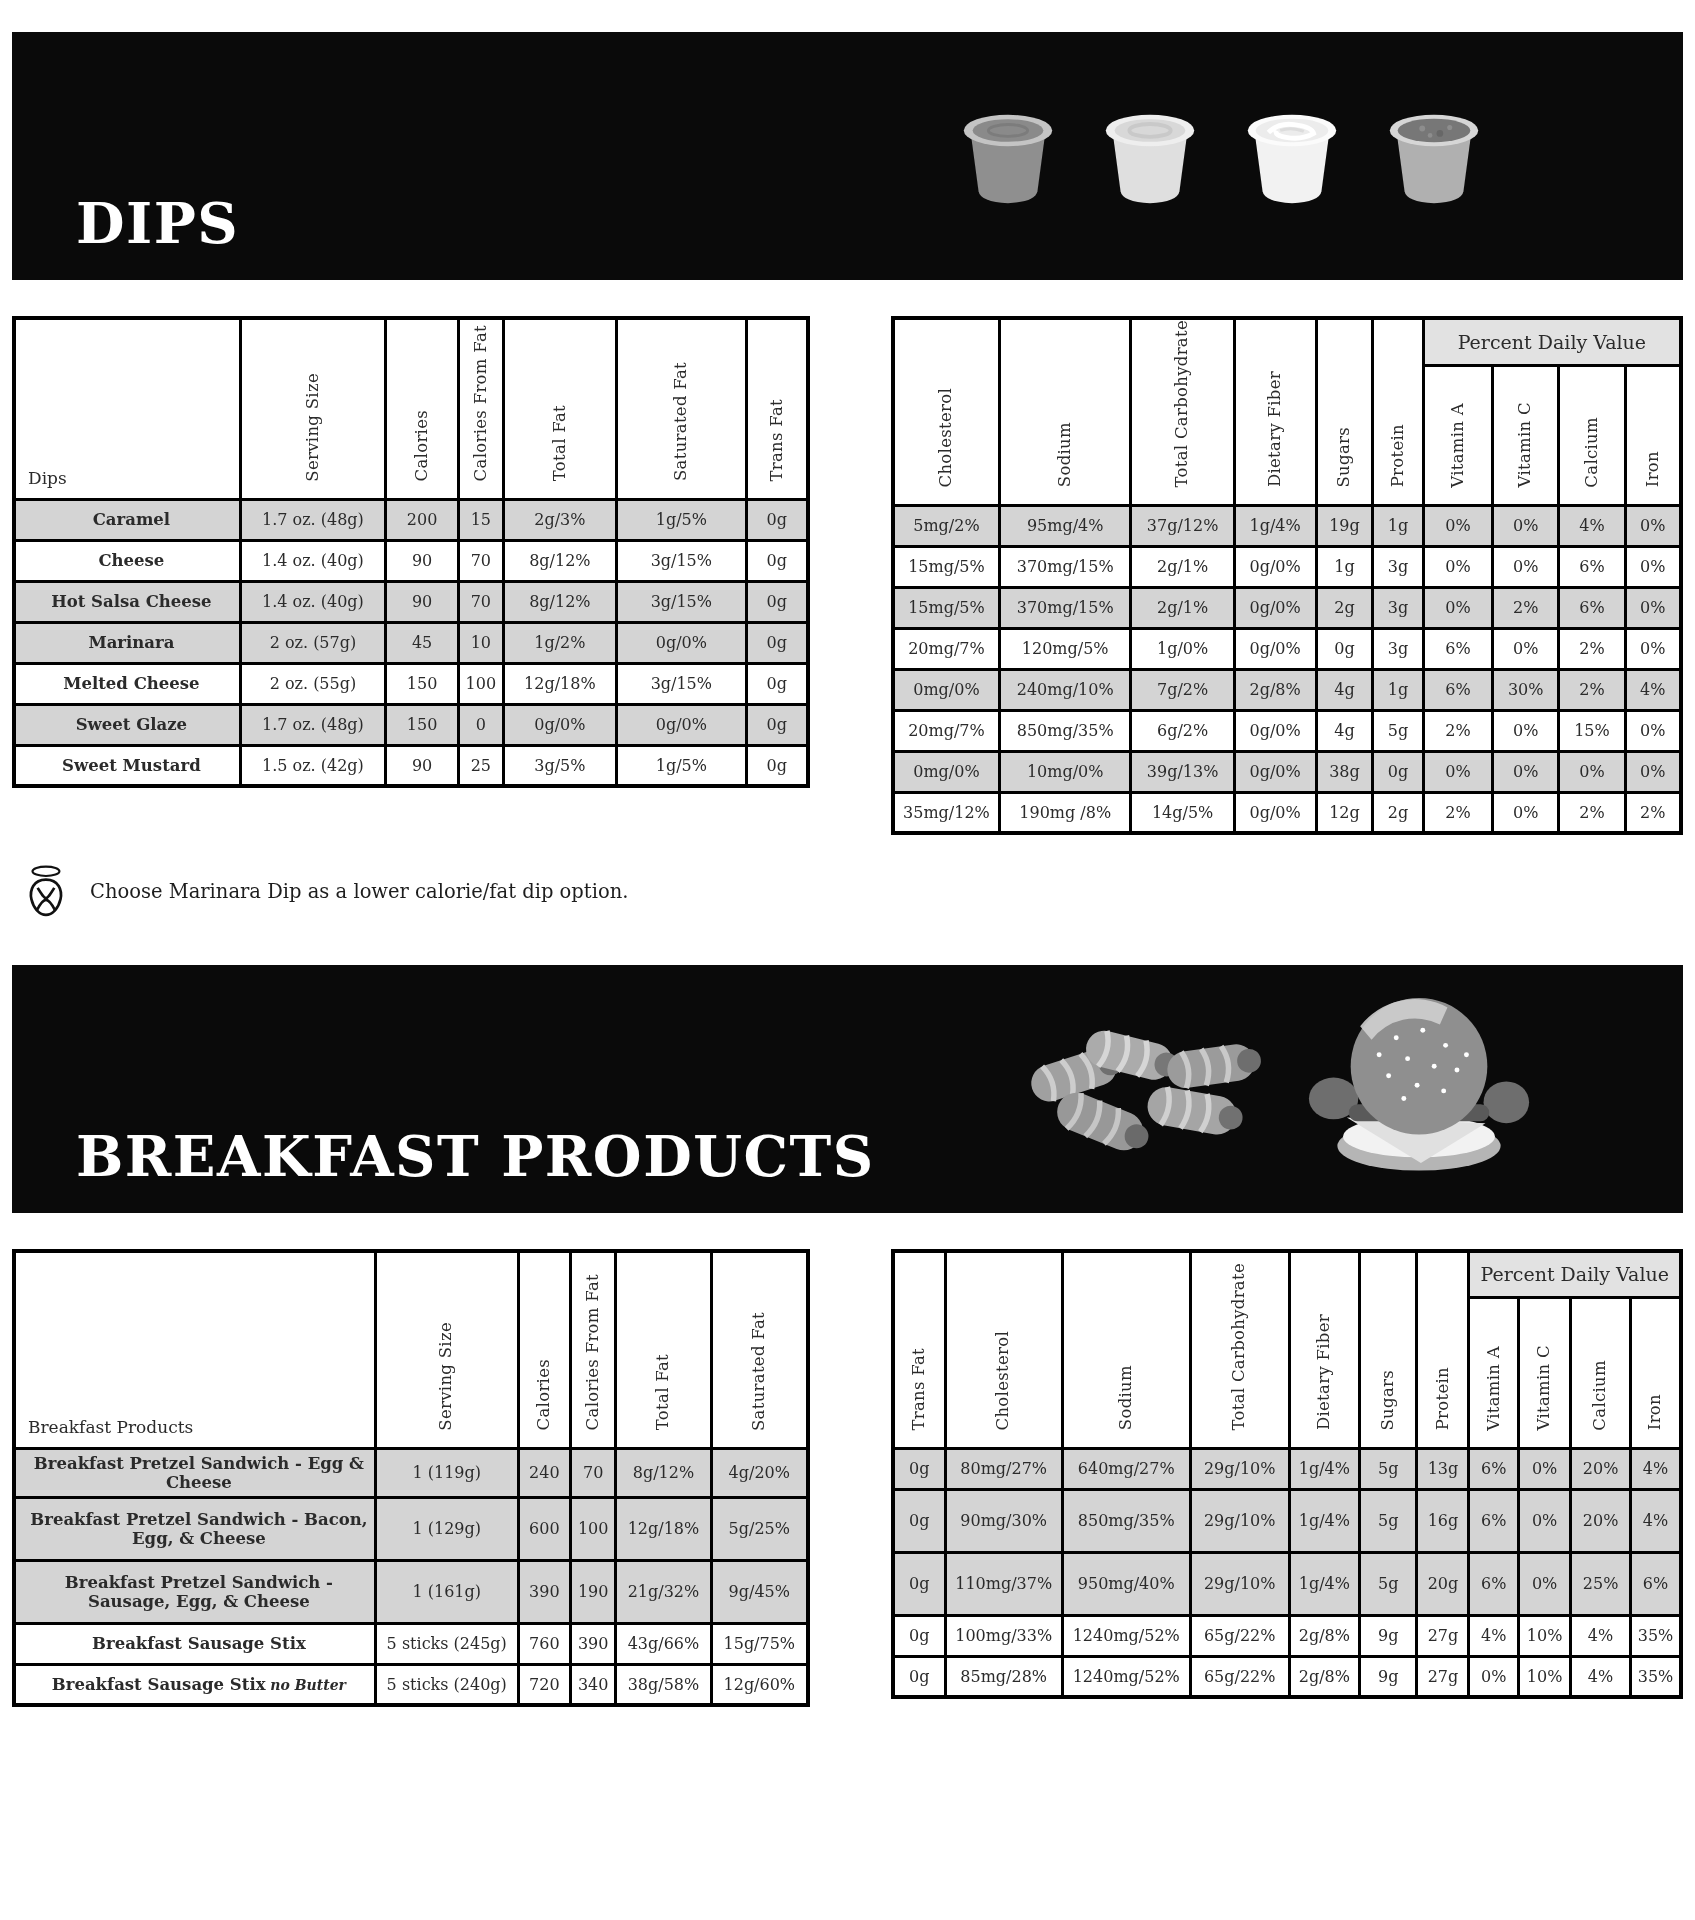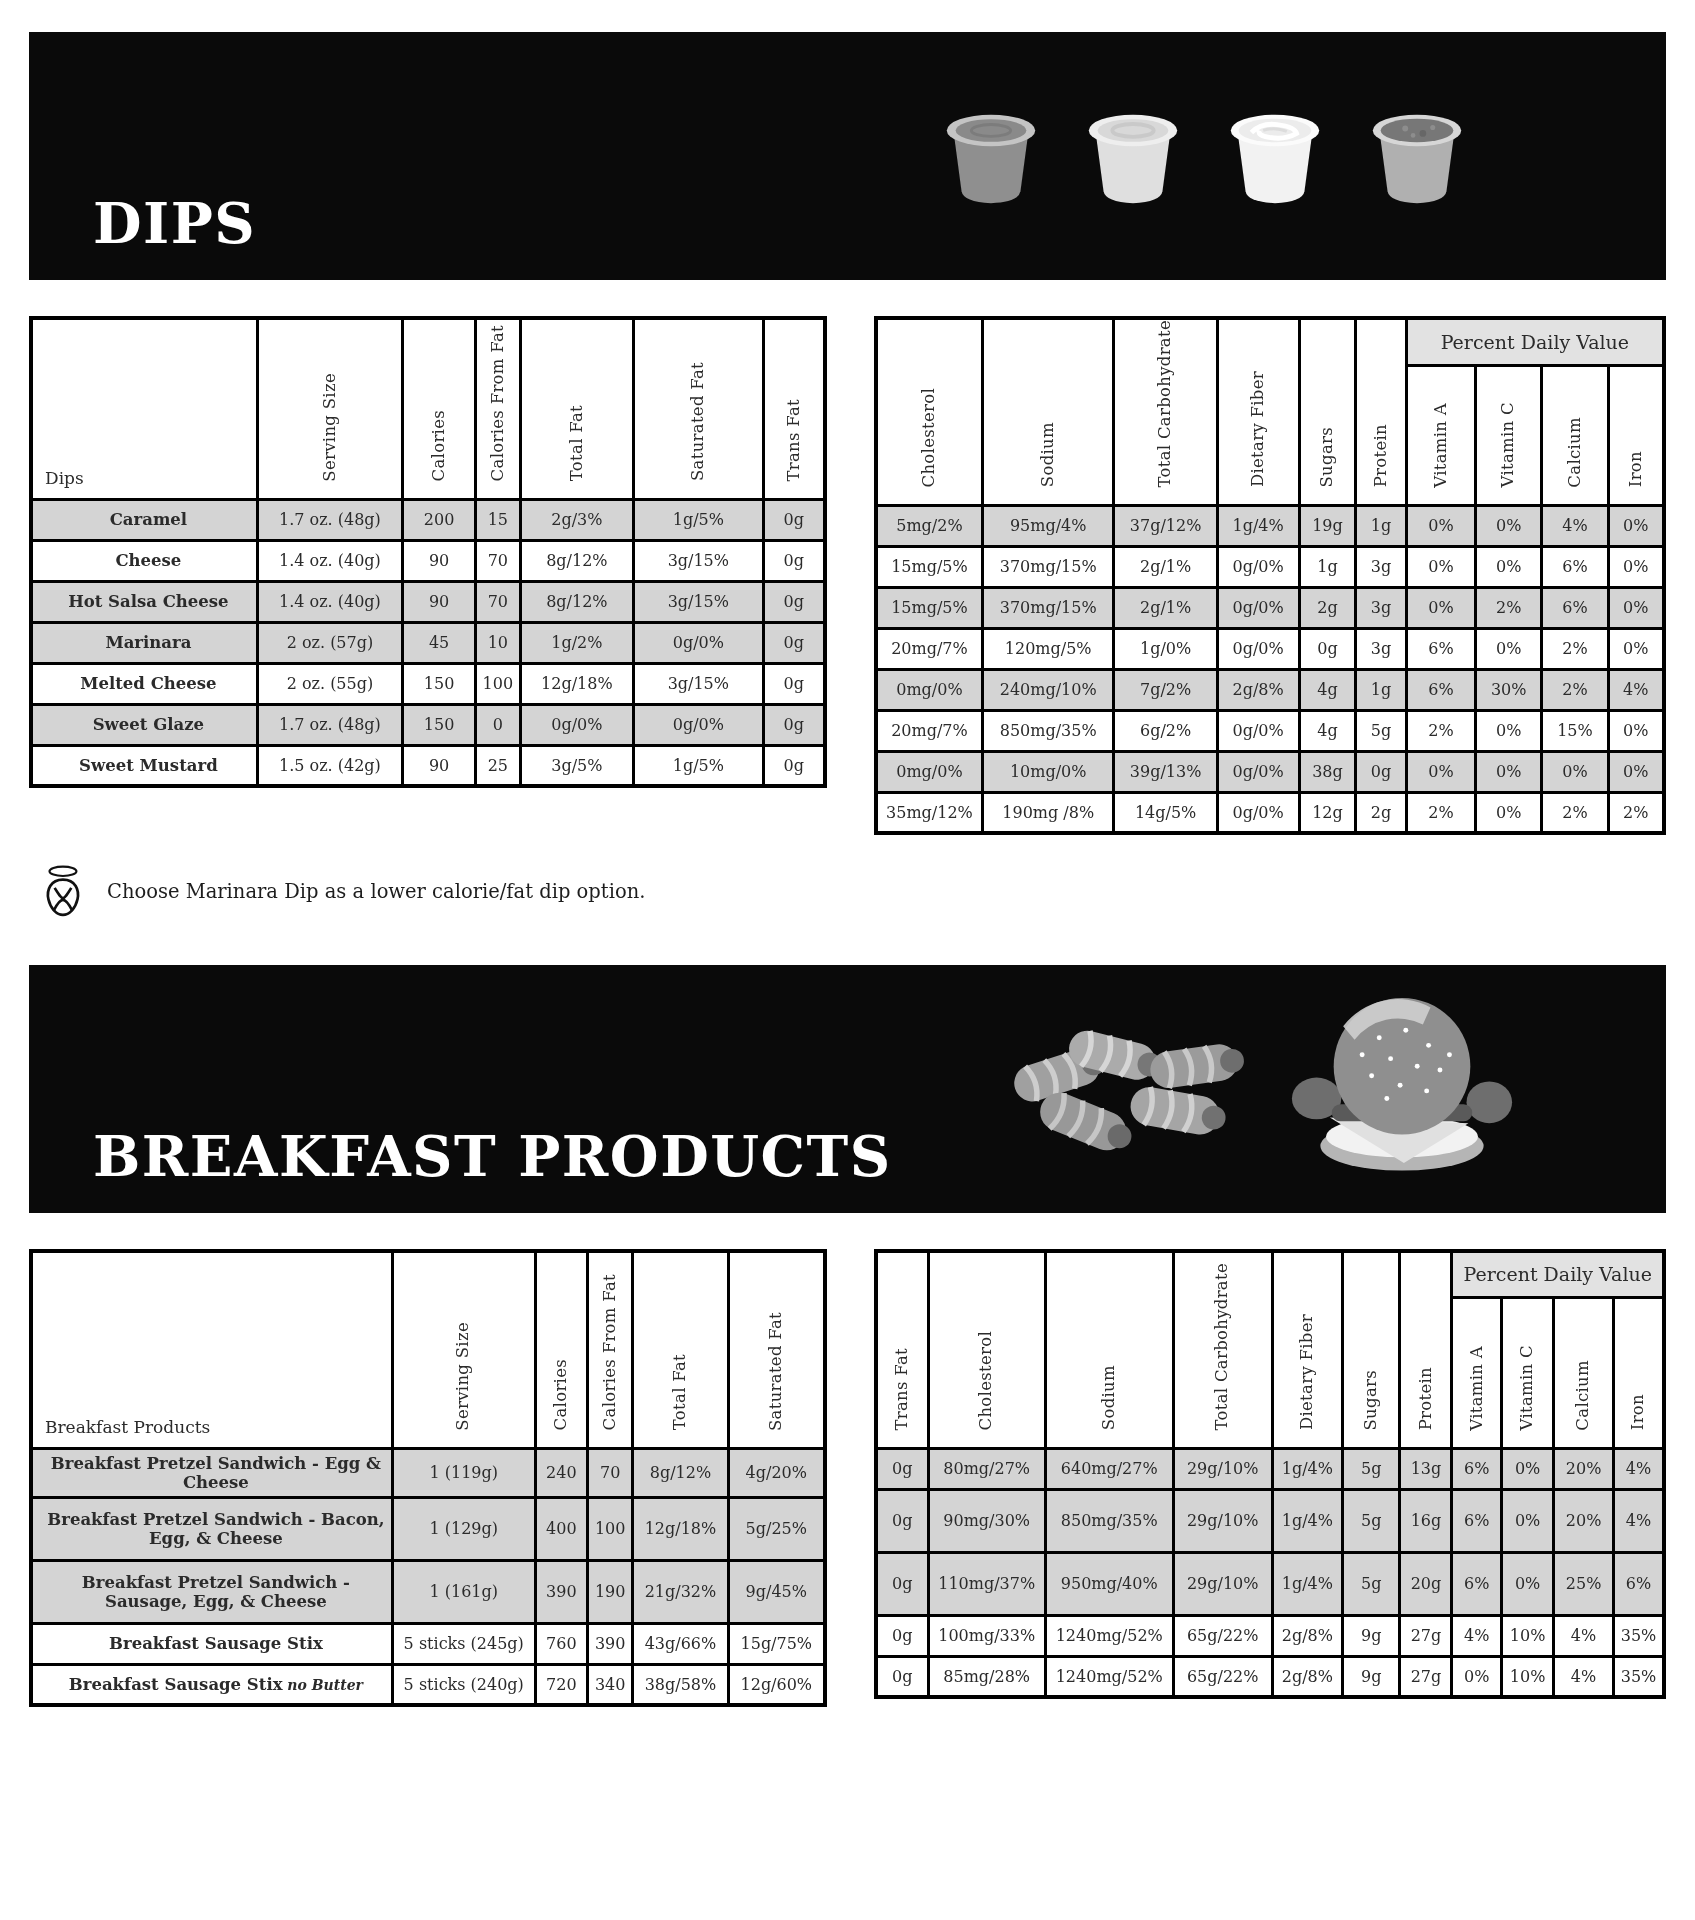--- a/index.html
+++ b/index.html
@@ -1,17 +1,17 @@
 <!DOCTYPE html>
 <html><head>
 <meta charset="utf-8">
 <style>
   html,body{margin:0;padding:0;background:#ffffff;}
   body{font-family:"DejaVu Serif", serif; color:#222;}
-  .page{width:1695px;height:1920px;box-sizing:border-box;padding:32px 29px 0;overflow:hidden;background:#fff;}
+  .page{width:1695px;height:1920px;box-sizing:border-box;padding:32px 12px 0;overflow:hidden;background:#fff;}
 
   
   .banner{position:relative;height:248px;background:#0a0a0a;margin-bottom:36px;}
   .banner h1{position:absolute;left:64px;bottom:24px;margin:0;color:#ffffff;
              font-family:"DejaVu Serif", serif;font-weight:bold;font-size:56px;letter-spacing:1.5px;}
   .banner-art{position:absolute;right:190px;top:50%;transform:translateY(-50%);display:flex;gap:24px;align-items:center;}
   .banner-art.bf-art{right:150px;gap:30px;}
 
   
   .tables{display:flex;justify-content:space-between;align-items:flex-start;}
@@ -403,21 +403,21 @@
                 <td class="rowname">Breakfast Pretzel Sandwich - Egg &amp; Cheese</td>
                 <td>1 (119g)</td>
                 <td>240</td>
                 <td>70</td>
                 <td>8g/12%</td>
                 <td>4g/20%</td>
               </tr>
               <tr class="shaded tall">
                 <td class="rowname">Breakfast Pretzel Sandwich - Bacon, Egg, &amp; Cheese</td>
                 <td>1 (129g)</td>
-                <td>400</td>
+                <td>600</td>
                 <td>100</td>
                 <td>12g/18%</td>
                 <td>5g/25%</td>
               </tr>
               <tr class="shaded tall">
                 <td class="rowname">Breakfast Pretzel Sandwich - Sausage, Egg, &amp; Cheese</td>
                 <td>1 (161g)</td>
                 <td>390</td>
                 <td>190</td>
                 <td>21g/32%</td>

